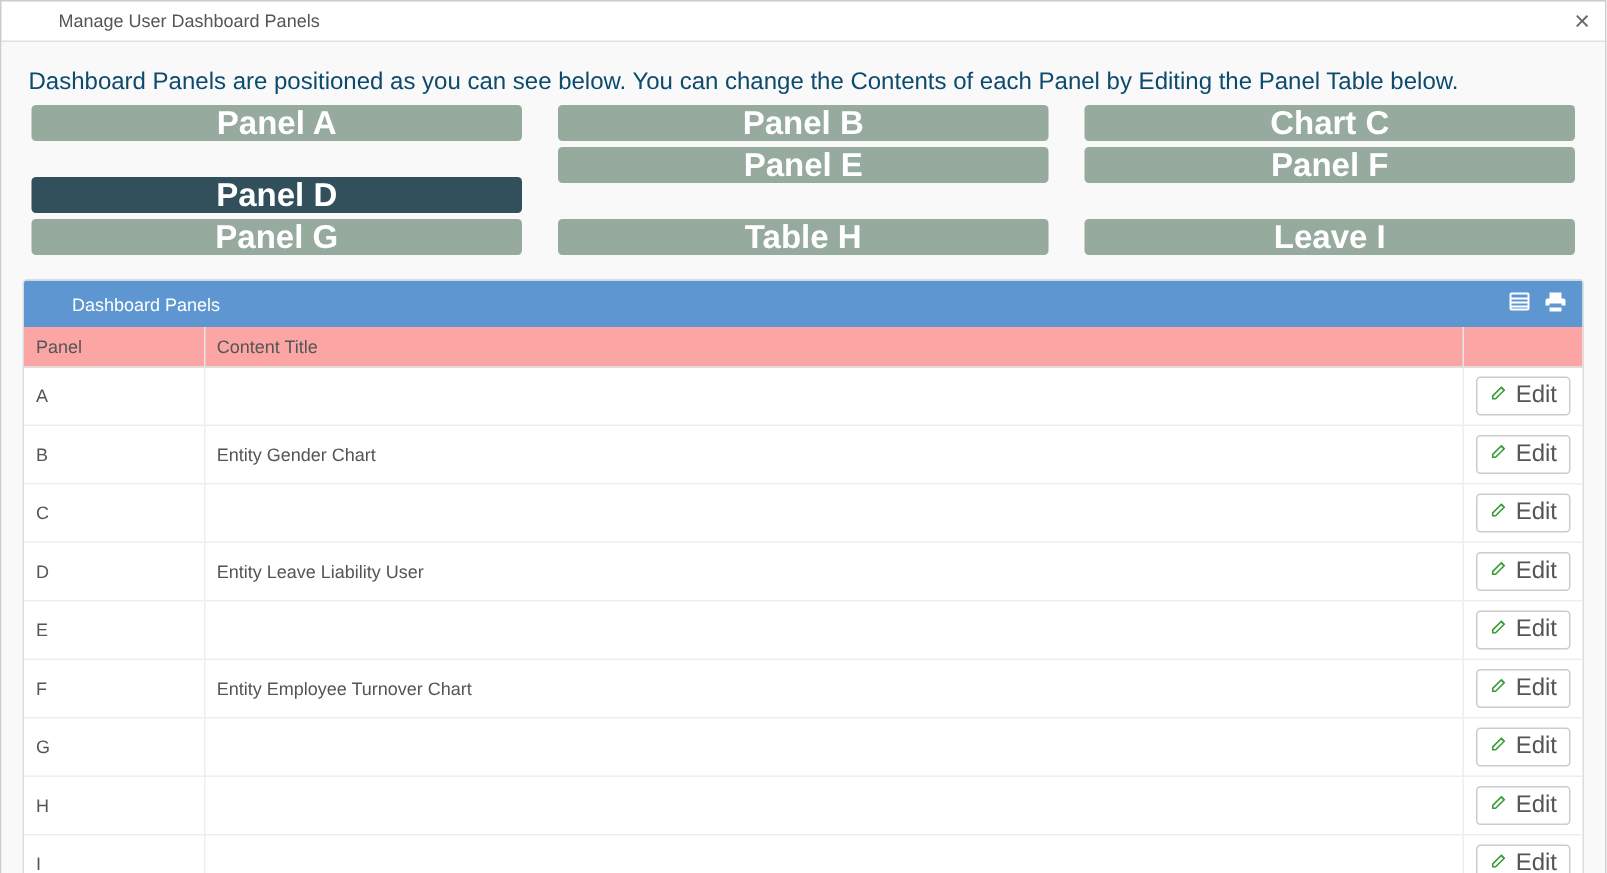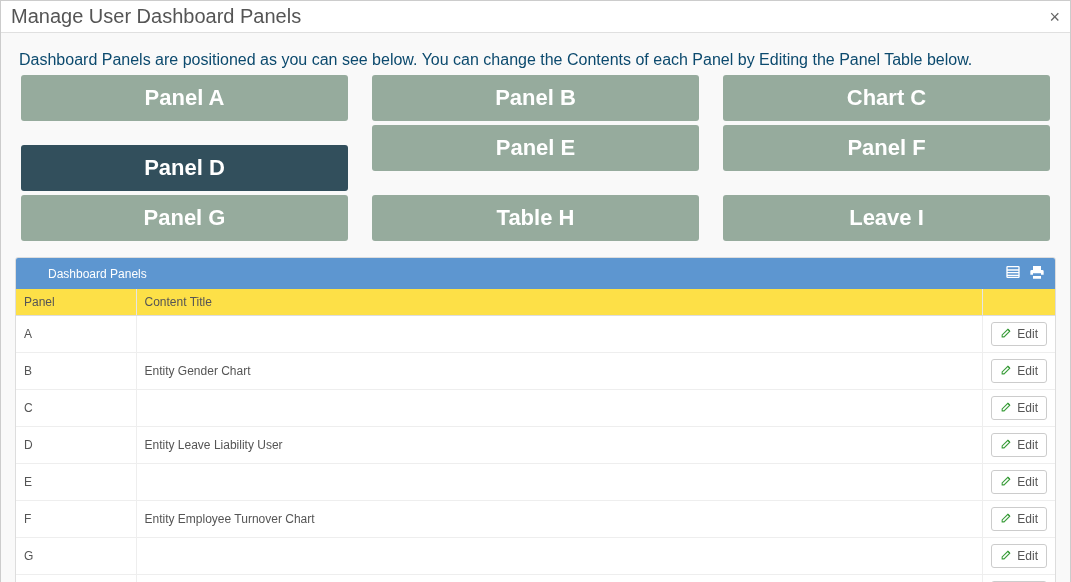--- a/index.html
+++ b/index.html
@@ -17,22 +17,23 @@
     background: #fff;
   }
   .modal-header {
     display: flex;
     justify-content: space-between;
     align-items: center;
     padding: 4px 10px;
     border-bottom: 1px solid #e0e0e0;
   }
   .modal-header .title {
-    font-size: 20px;
+    font-size: 12px;
     color: #555;
+    margin-left: 28px;
   }
   .modal-header .close {
     font-size: 18px;
     color: #666;
     cursor: pointer;
     line-height: 1;
   }
   .modal-body {
     padding: 14px 14px 10px 14px;
     background: #f9f9f9;
@@ -47,21 +48,21 @@
     flex-direction: column;
     gap: 2px;
     padding: 0 6px;
   }
   .panel-row {
     display: flex;
     gap: 24px;
   }
   .panel-tile {
     flex: 1;
-    height: 46px;
+    height: 24px;
     display: flex;
     align-items: center;
     justify-content: center;
     font-size: 22px;
     font-weight: 700;
     color: #fff;
     border-radius: 3px;
     background: #96ab9d;
     margin-bottom: 2px;
   }
@@ -90,21 +91,21 @@
   .card-header-icons svg { width: 16px; height: 16px; fill: #fff; }
   table {
     width: 100%;
     border-collapse: collapse;
     font-size: 12px;
   }
   thead th {
     text-align: left;
     font-weight: 400;
     color: #555;
-    background: #fde047;
+    background: #fca5a5;
     padding: 6px 8px;
     border-bottom: 1px solid #ddd;
     border-right: 1px solid #e5e5e5;
   }
   thead th:last-child { border-right: none; }
   tbody td {
     padding: 6px 8px;
     border-bottom: 1px solid #eee;
     color: #555;
     height: 30px;
@@ -116,21 +117,21 @@
   td.action-col { width: 70px; text-align: center; }
   .edit-btn {
     display: inline-flex;
     align-items: center;
     gap: 4px;
     padding: 3px 8px;
     border: 1px solid #ccc;
     border-radius: 3px;
     background: #fff;
     color: #3a9d3a;
-    font-size: 12px;
+    font-size: 16px;
     cursor: pointer;
   }
   .edit-btn svg { width: 13px; height: 13px; fill: none; stroke: #3a9d3a; stroke-width: 2; }
   .edit-btn span { color: #555; }
 </style>
 </head>
 <body>
 
 <div class="modal">
   <div class="modal-header">

